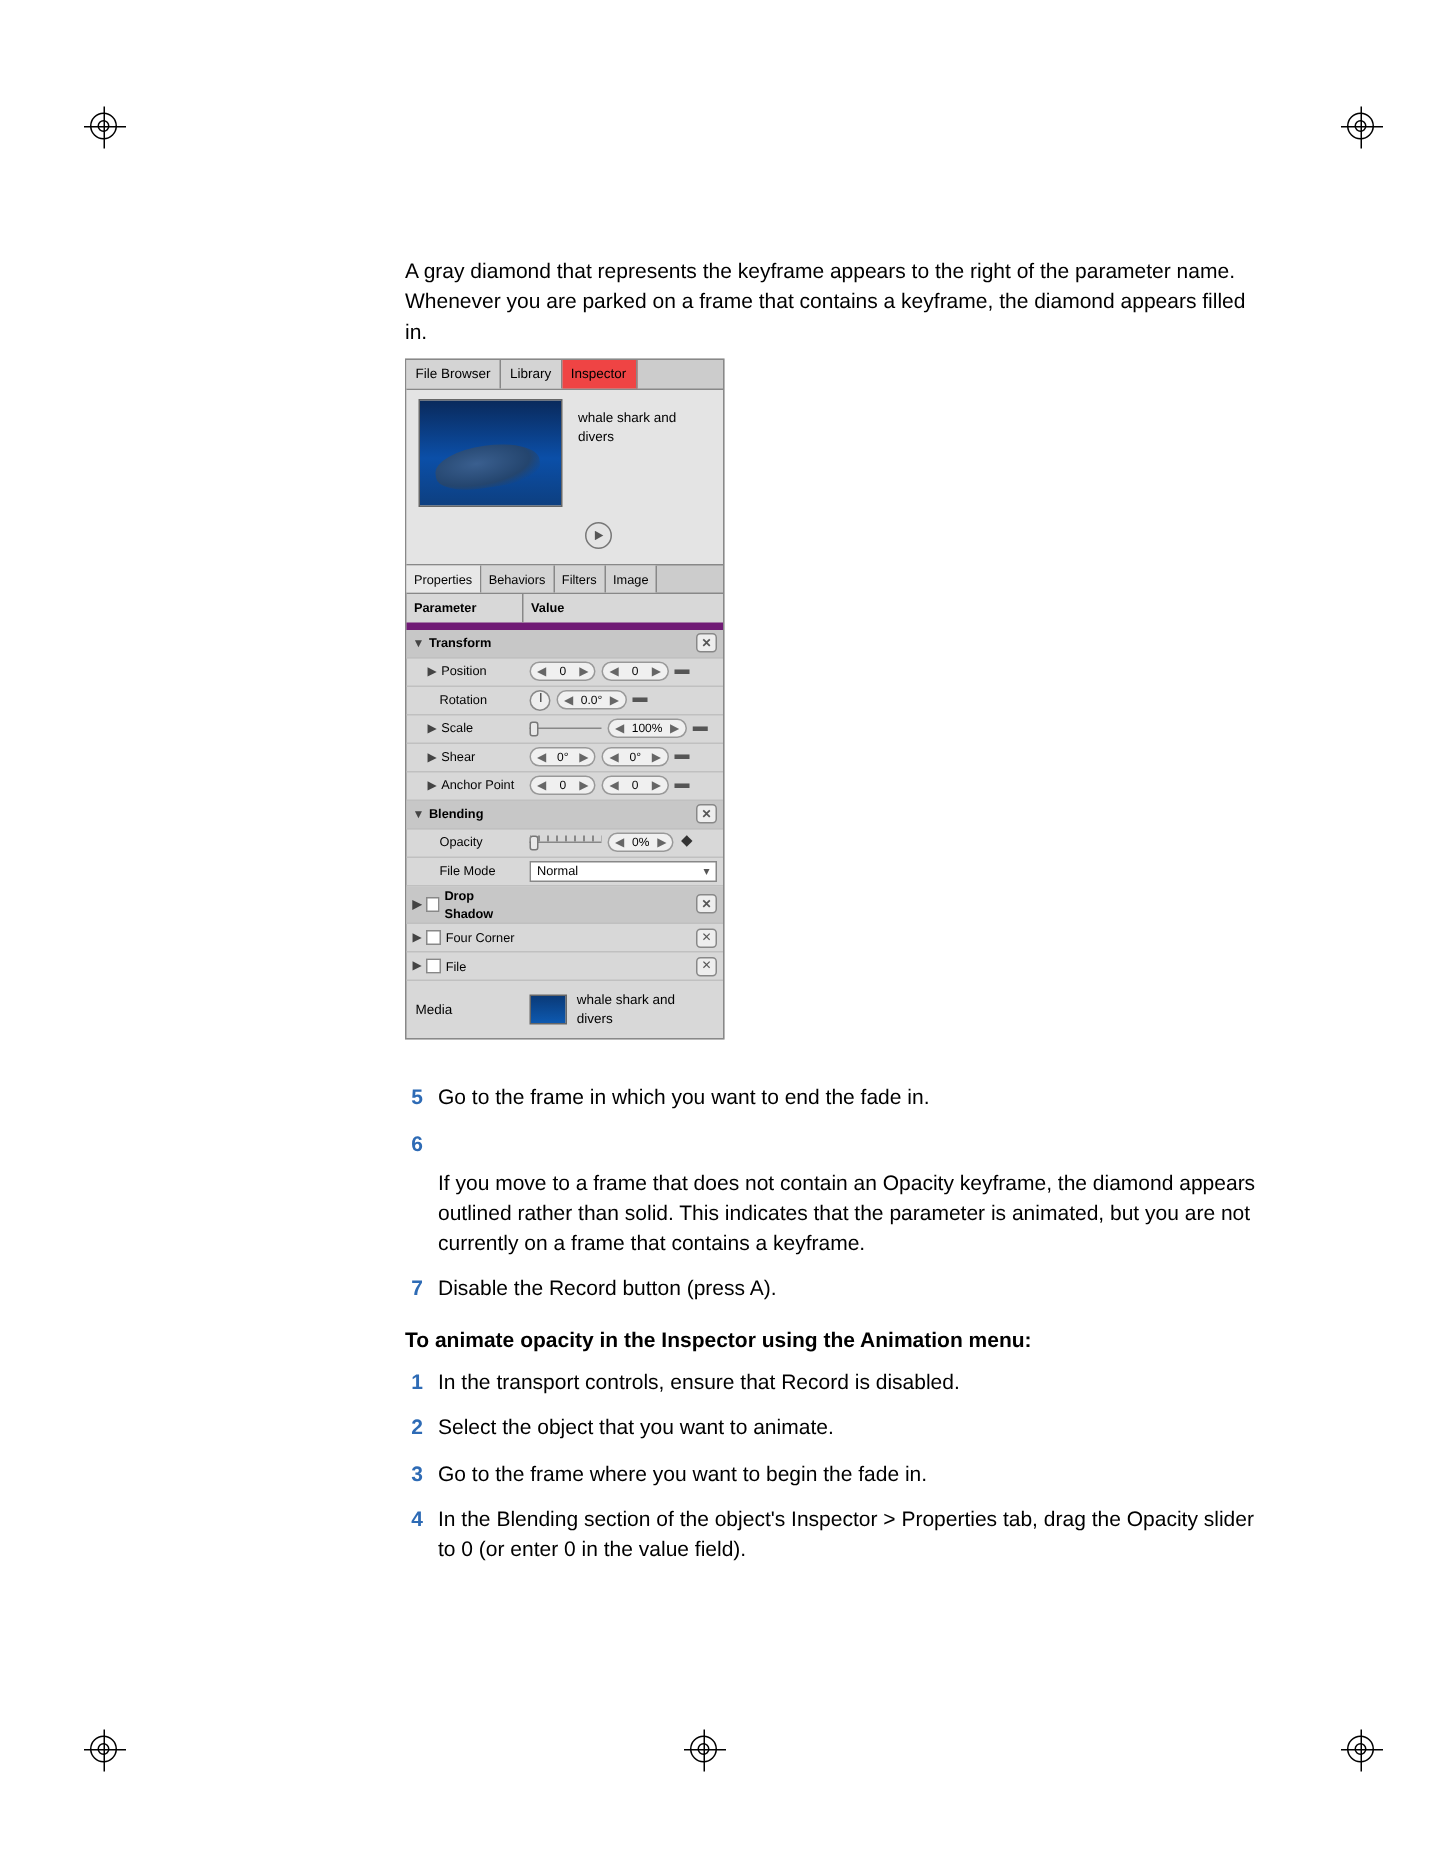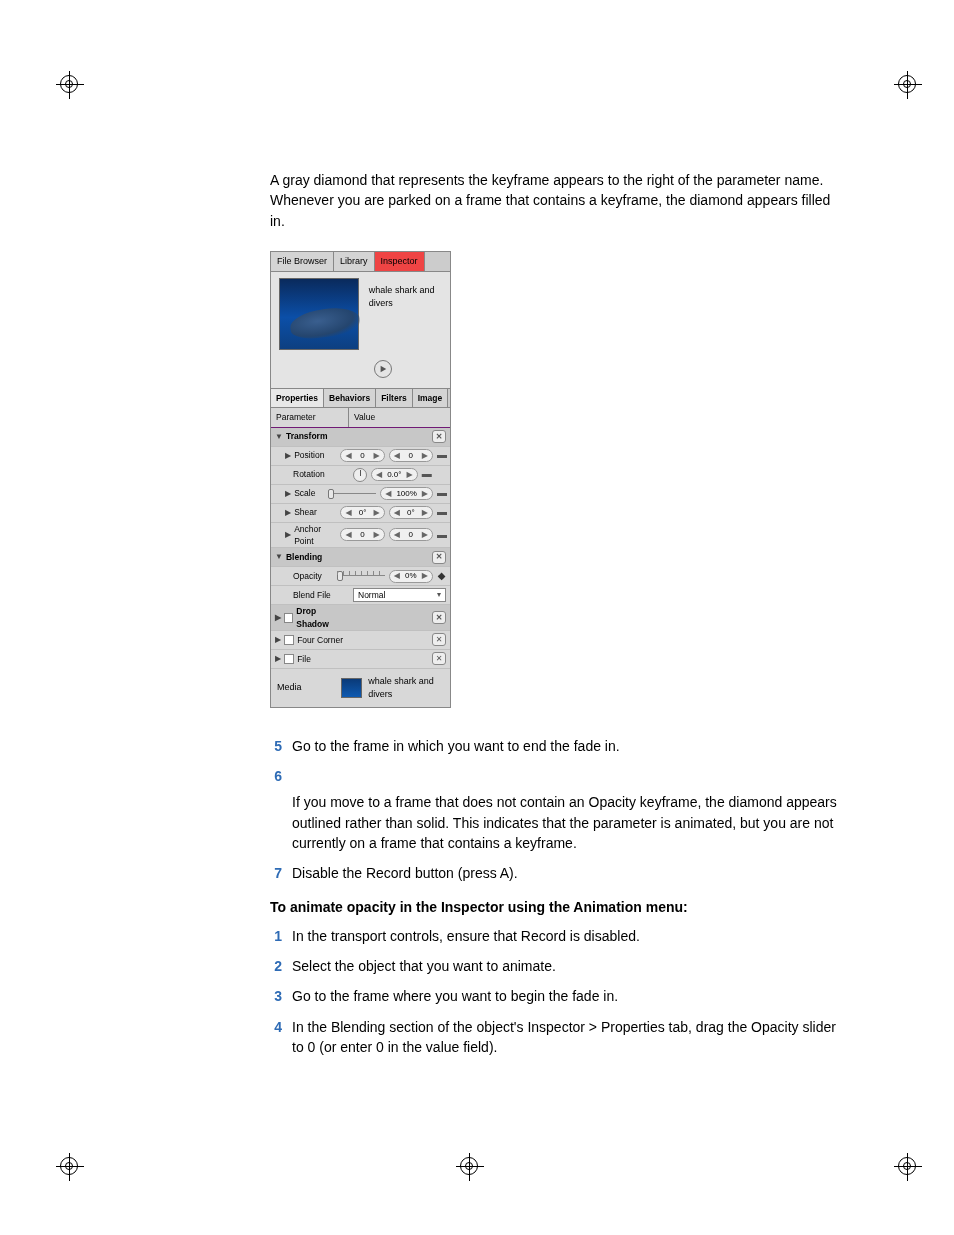--- a/index.html
+++ b/index.html
@@ -17,26 +17,26 @@
   .reg-mark {
     position: absolute; width: 18px; height: 18px; border: 1px solid #000;
     border-radius: 50%;
   }
   .reg-mark::before, .reg-mark::after { content: ""; position: absolute; background: #000; }
   .reg-mark::before { width: 28px; height: 1px; top: 8px; left: -5px; }
   .reg-mark::after  { width: 1px; height: 28px; top: -5px; left: 8px; }
   .reg-mark .inner { position:absolute; width:8px; height:8px; border:1px solid #000; border-radius:50%; top:4px; left:4px; }
 
   .content { position: absolute; left: 270px; top: 170px; width: 570px; }
-  .intro { margin-bottom: 20px; }
+  .intro { margin-bottom: 8px; }
 
   
   .shot-row { display: flex; align-items: flex-start; margin-bottom: 28px; }
   .inspector {
-    width: 181px;
+    width: 213px;
     border: 1px solid #888;
     background: #d8d8d8;
     font-size: 9px;
     color: #000;
   }
   .tabs { display: flex; border-bottom: 1px solid #888; background: #ccc; }
   .tab {
     border-right: 1px solid #888; padding: 3px 6px; background: #d4d4d4;
   }
   .tab.active { background: #ef4444; }
@@ -53,24 +53,24 @@
     border-radius: 50% 50% 40% 40%;
     transform: rotate(-8deg);
   }
   .clipname { font-size: 9px; padding-top: 6px; }
   .playbtn {
     align-self: center; margin-left: 45px;
     width: 18px; height: 18px; border:1px solid #777; border-radius:50%;
     display:flex; align-items:center; justify-content:center; background:#e4e4e4;
   }
   .playbtn svg { width: 8px; height: 8px; }
-  .subtabs { display:flex; border-top:1px solid #888; border-bottom:1px solid #888; background:#ccc;font-weight:bold;}
+  .subtabs { display:flex; border-top:1px solid #888; border-bottom:1px solid #888; background:#ccc;}
   .subtab { padding:3px 5px; border-right:1px solid #888; background:#d4d4d4; font-size:8.5px;}
   .subtab.active { background:#e8e8e8; }
-  .cols { display:flex; font-weight:normal; font-size:8.5px; border-bottom:1px solid #701a75;}
+  .cols { display:flex; font-weight:bold; font-size:8.5px; border-bottom:5px solid #701a75;}
   .cols .c1 { width: 78px; padding:3px 5px; border-right:1px solid #888;}
   .cols .c2 { flex:1; padding:3px 5px;}
   .row { display:flex; align-items:center; min-height:19px; border-bottom:1px solid #c0c0c0;}
   .row .c1 { width:78px; padding:0 4px; display:flex; align-items:center; gap:3px; font-size:8.5px;}
   .row .c2 { flex:1; padding:0 4px; display:flex; align-items:center; gap:4px;}
   .tri { font-size:8px; color:#444; }
   .sec { background:#c7c7c7; font-weight:bold;}
   .spin {
     display:inline-flex; align-items:center; height:13px; border:1px solid #999;
     border-radius:7px; background:#f0f0f0; padding:0 2px; font-size:8px;
@@ -292,21 +292,21 @@
             <span class="spin">
                 <span class="arr">◀</span>
                 <span class="val">0%</span>
                 <span class="arr">▶</span>
               </span>
             <span class="kf solid">◆</span>
           </div>
         </div>
         <div class="row">
           <div class="c1" style="padding-left:22px">
-              <span>Blend File</span>
+              <span>File Mode</span>
             </div>
           <div class="c2">
             <div class="select">
                 <span>Normal</span>
                 <span class="dd">▾</span>
               </div>
           </div>
         </div>
 
         <div class="row sec">

